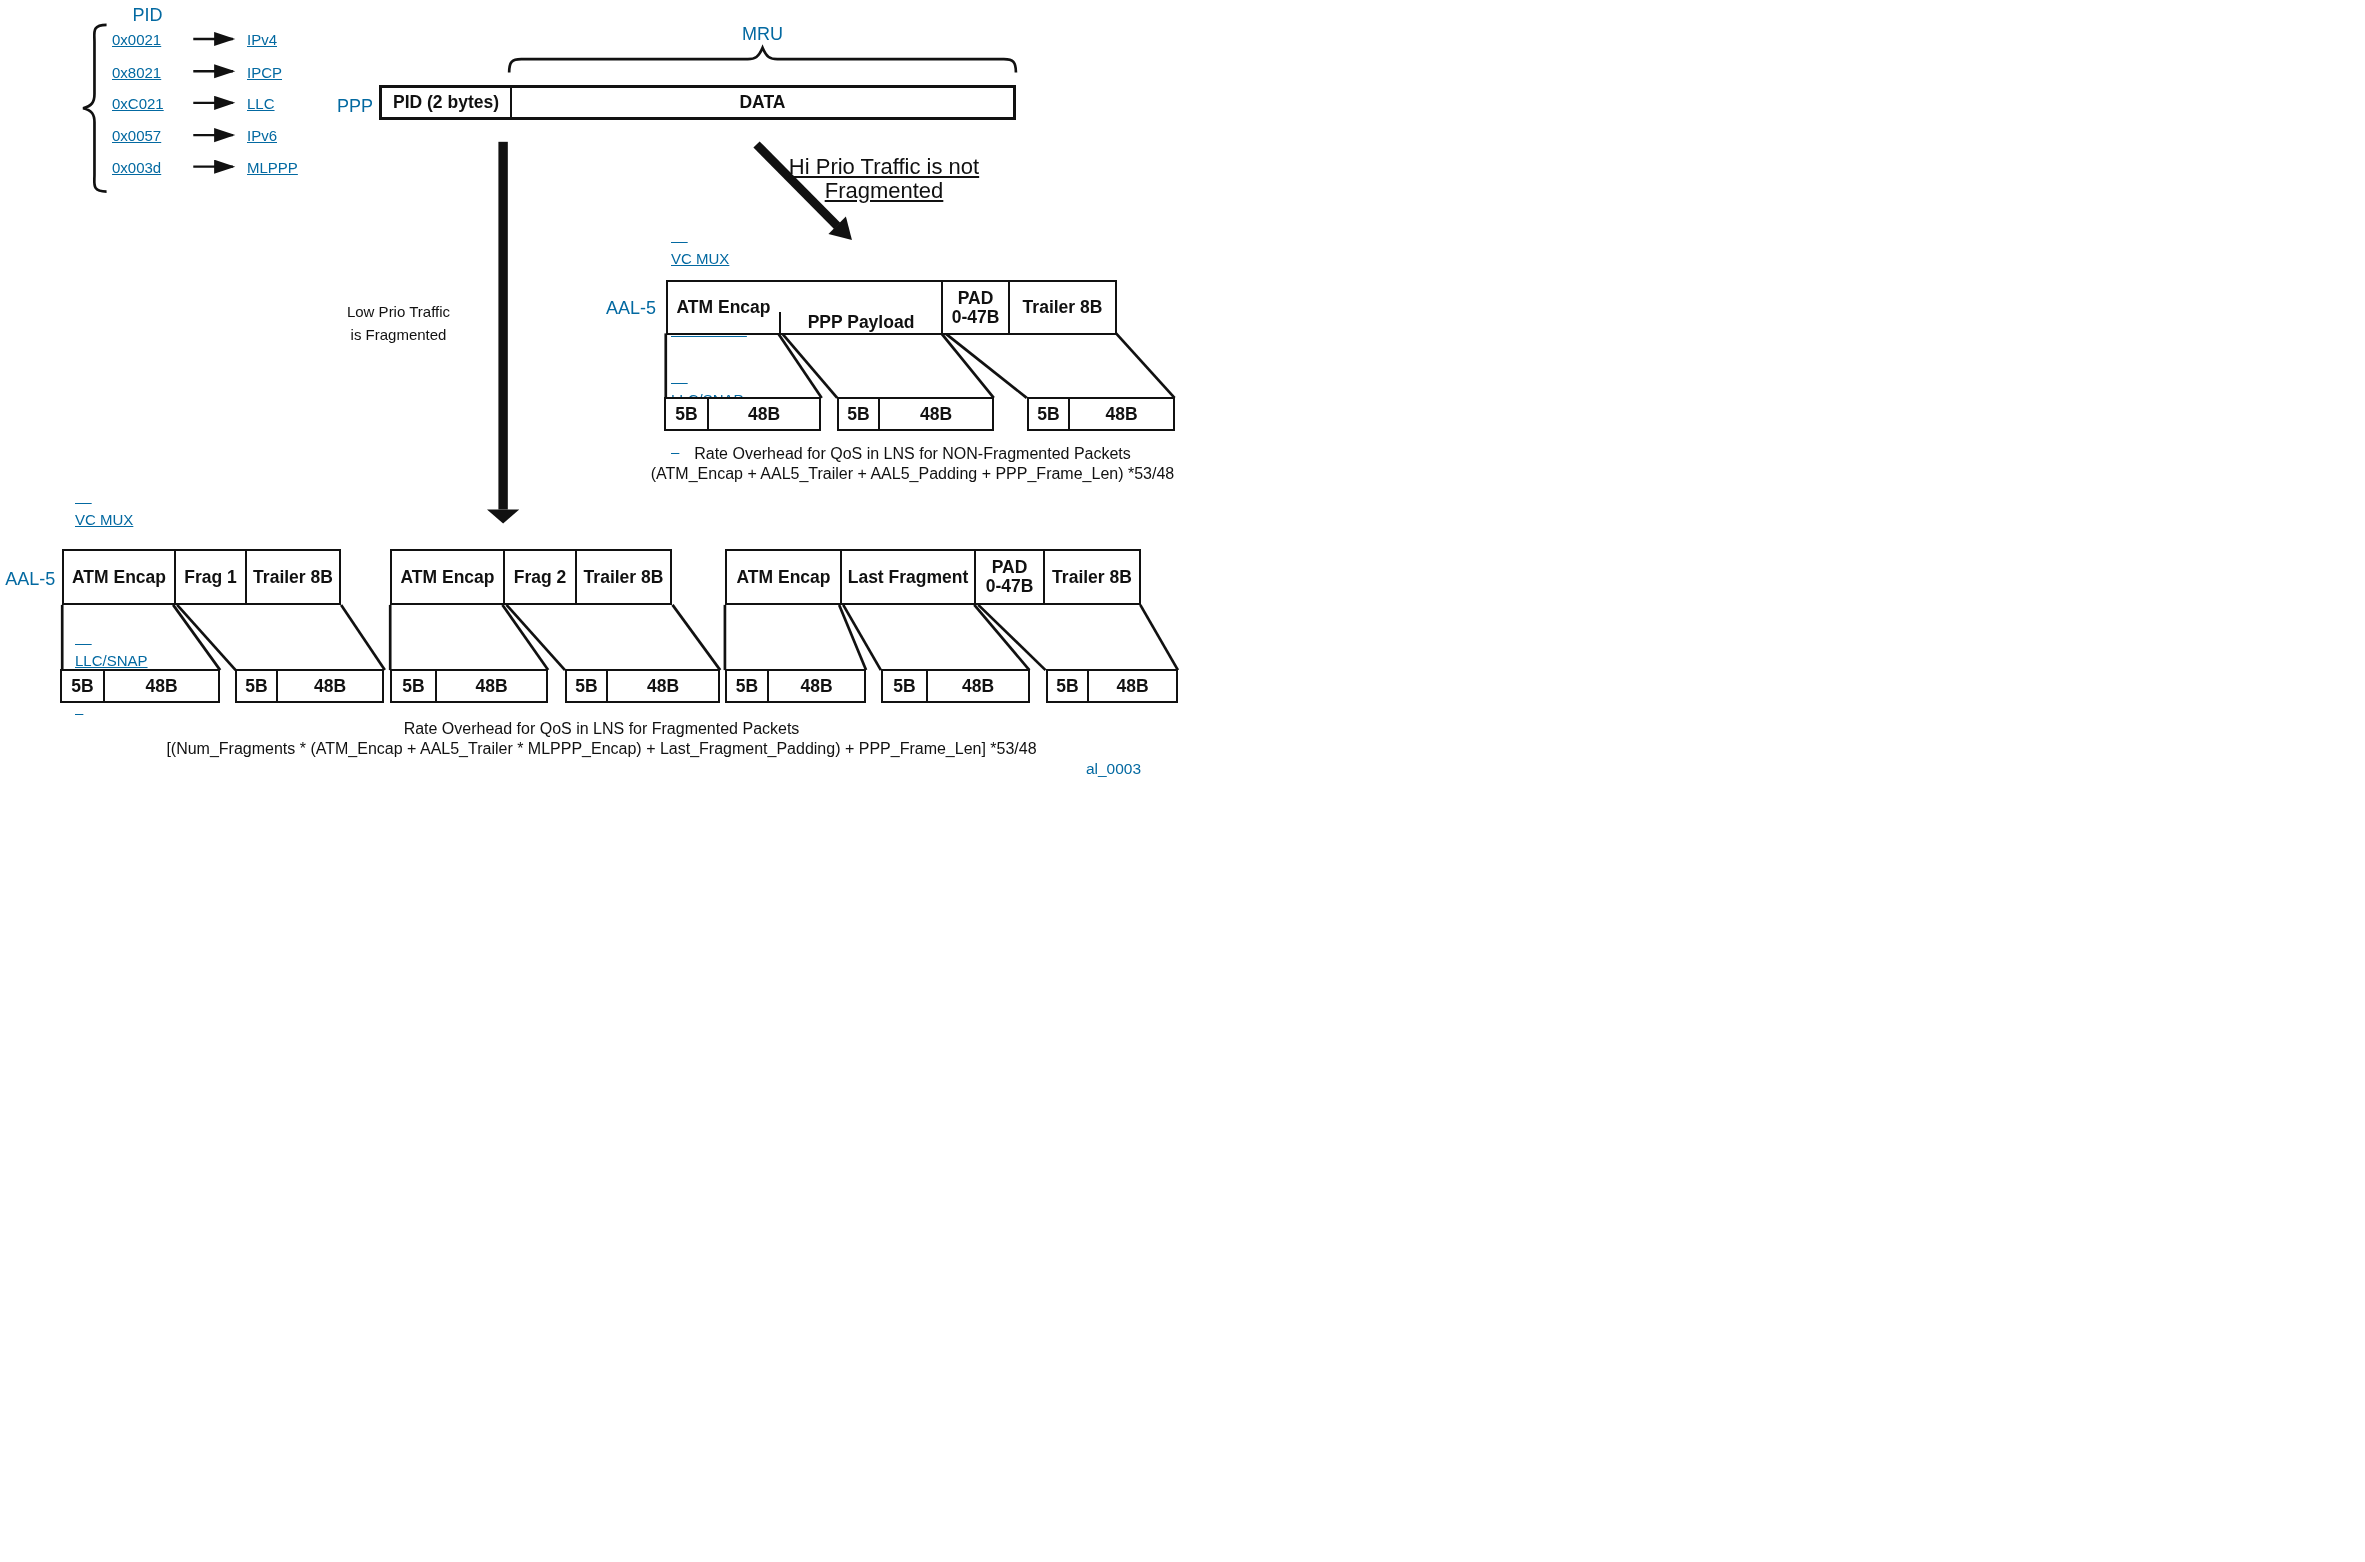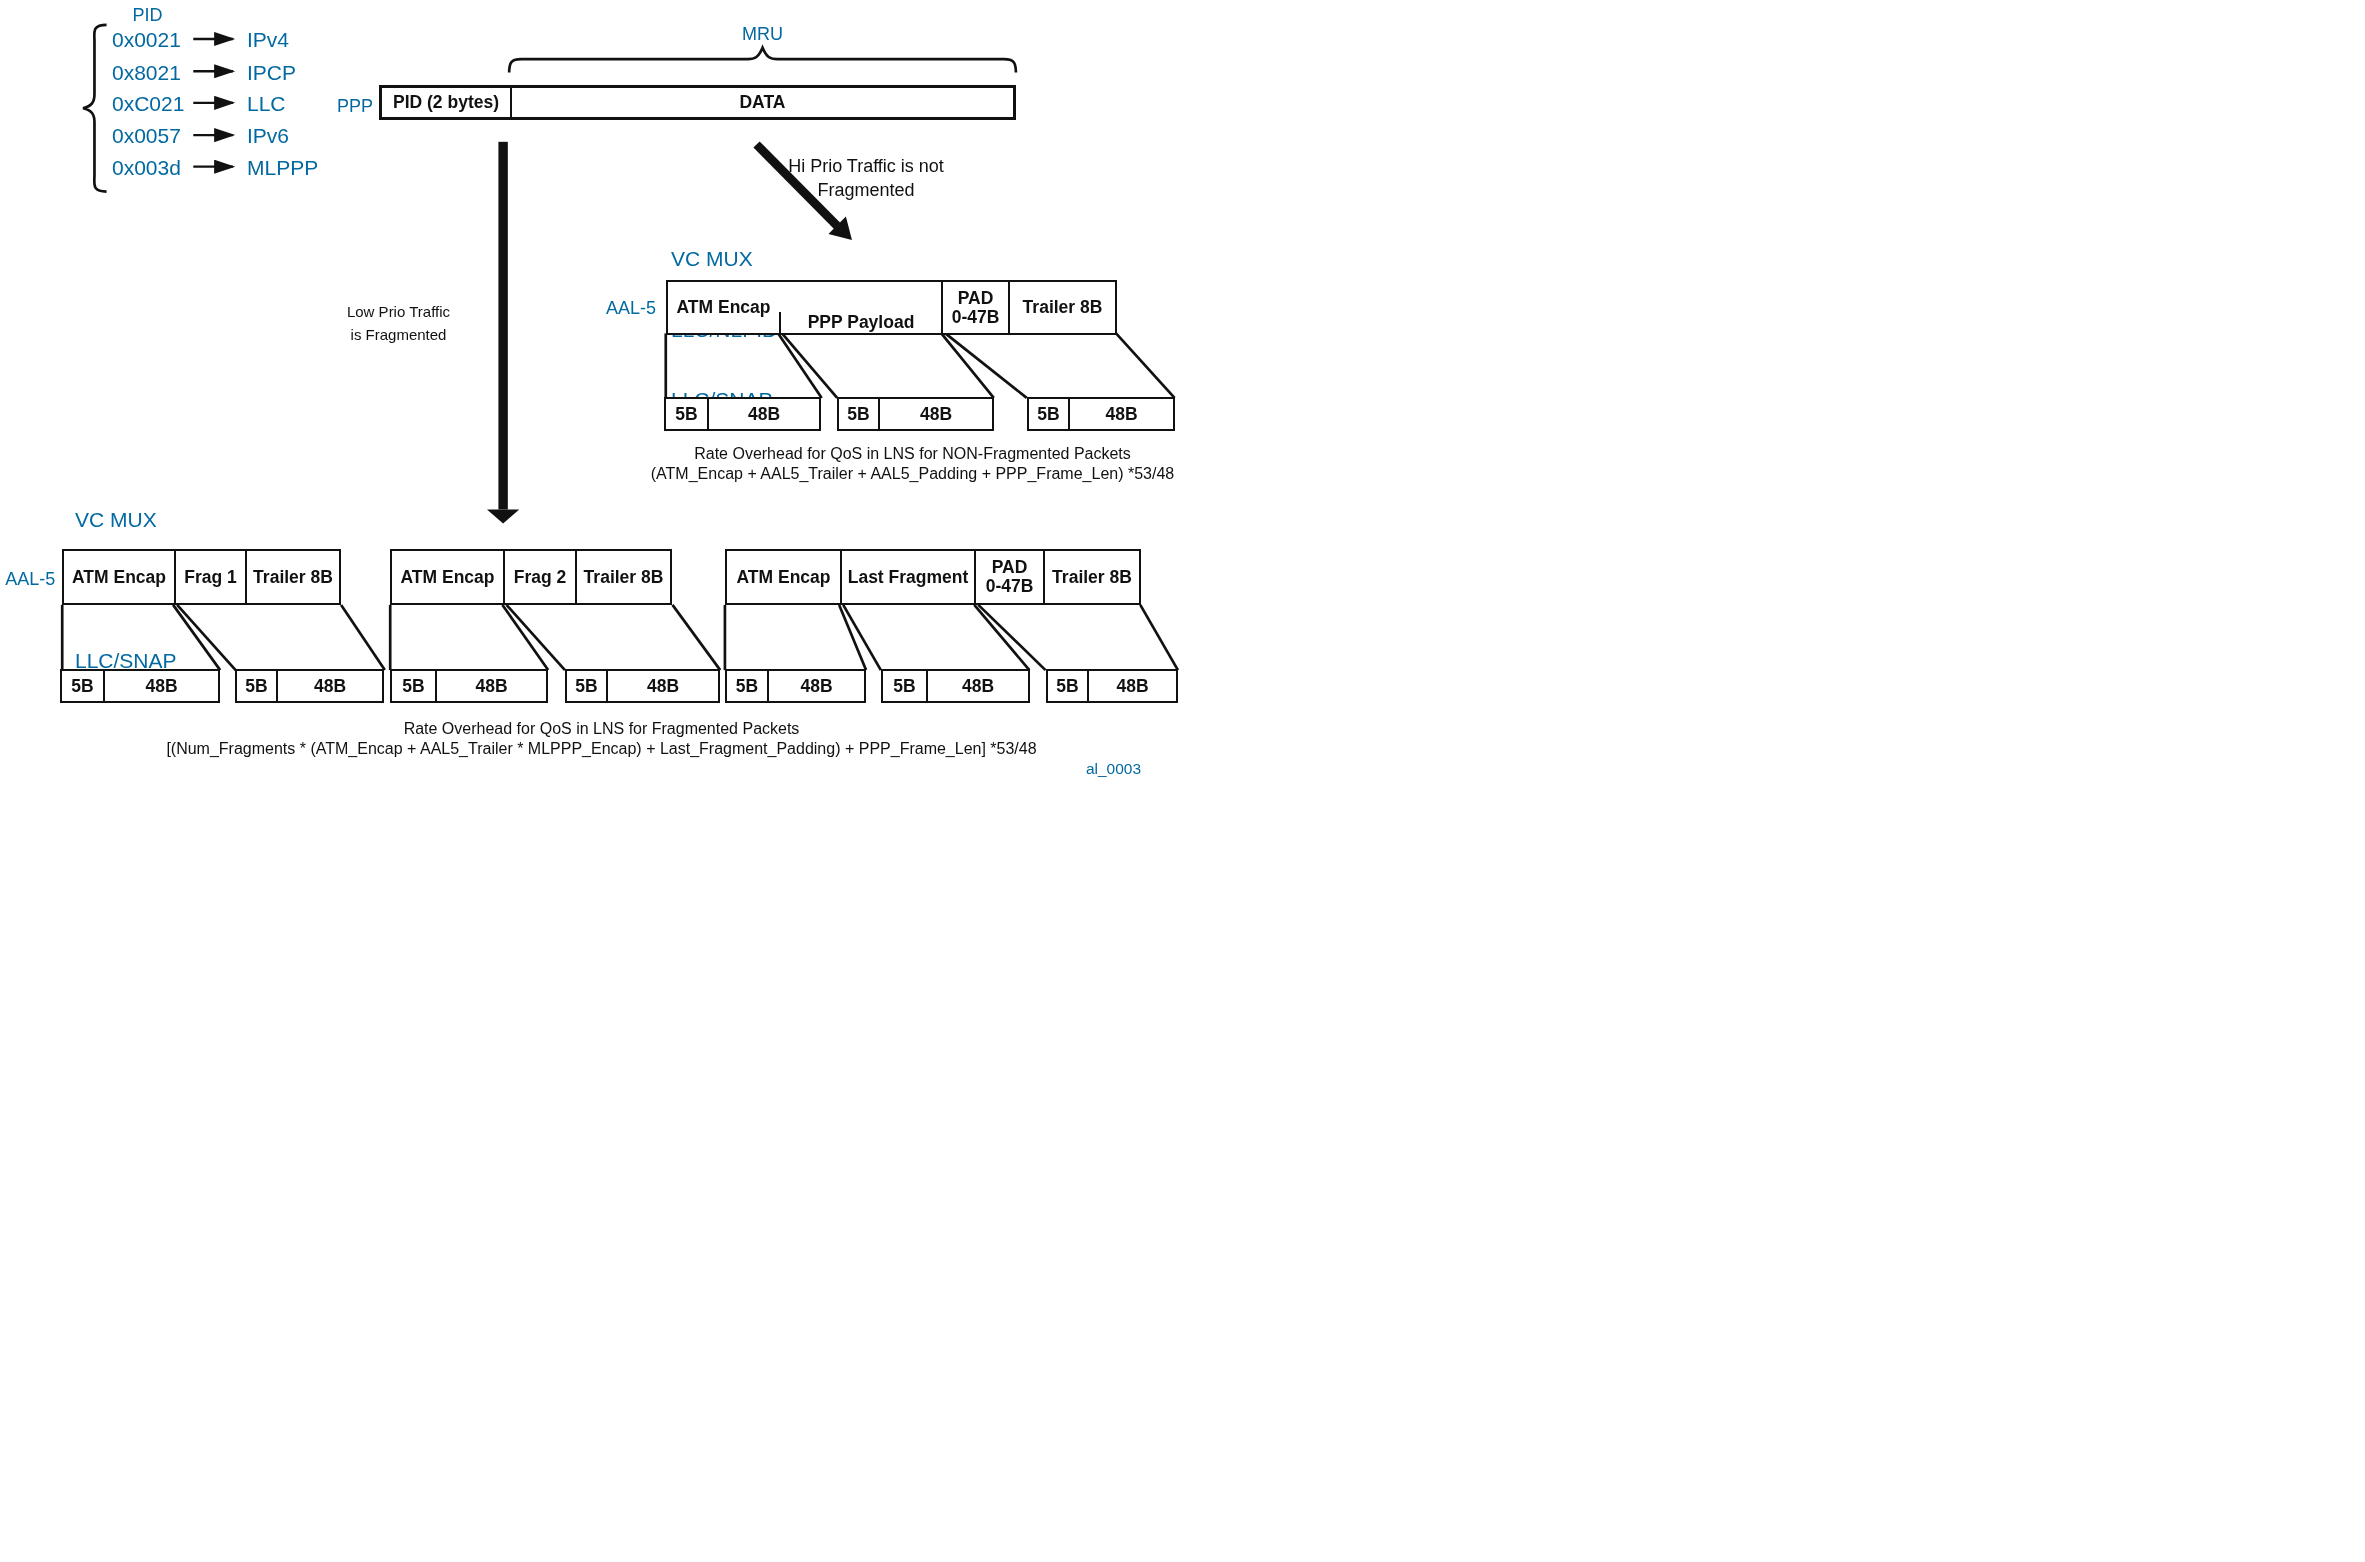--- a/index.html
+++ b/index.html
@@ -8,21 +8,21 @@
   .overlay{position:absolute;left:0;top:0;width:1183px;height:781px;z-index:1;}
   .t{position:absolute;z-index:2;white-space:pre;color:#0369a1;}
   .frame{position:absolute;z-index:2;display:flex;box-sizing:border-box;
          border:2.7px solid #111;background:#fff;font-weight:bold;}
   .frame.thick{border-width:3.4px;}
   .cell{display:flex;align-items:center;justify-content:center;box-sizing:border-box;
         font-size:17.5px;text-align:center;line-height:19px;}
   .cell + .cell{border-left:2.7px solid #111;}
   .grow{flex:1 1 auto;}
   .cap{position:absolute;z-index:2;text-align:center;font-size:16px;line-height:20px;color:#111;}
-  .lbl26{font-size:21px;line-height:23.5px;}
+  .lbl26{font-size:15px;line-height:23.5px;text-decoration:underline;}
   .lbl27{font-size:18px;}
 </style>
 </head>
 <body>
 
 <div class="page">
 
   <svg class="overlay" viewBox="0 0 1759 1162" xmlns="http://www.w3.org/2000/svg">
     <defs>
       <marker id="ah" markerWidth="10" markerHeight="8" refX="8" refY="3" orient="auto" markerUnits="strokeWidth">
@@ -99,21 +99,21 @@
 
   <div class="t lbl27" style="left:729px;top:24px;width:67px;text-align:center;">MRU</div>
 
   <div class="t lbl27" style="left:323px;top:96px;width:50px;text-align:right;">PPP</div>
 
   <div class="frame thick" style="left:379px;top:85px;width:637px;height:35px;">
     <div class="cell" style="width:128px;">PID (2 bytes)</div>
     <div class="cell grow">DATA</div>
   </div>
 
-  <div class="cap" style="left:762px;top:155px;width:208px;font-size:18px;line-height:23.5px;">
+  <div class="cap" style="left:780px;top:155px;width:208px;font-size:22px;line-height:23.5px;text-decoration:underline;">
     <div>Hi Prio Traffic is not</div>
     <div>Fragmented</div>
   </div>
 
   <div class="cap" style="left:306px;top:300px;width:185px;font-size:15px;line-height:23px;">
     <div>Low Prio Traffic</div>
     <div>is Fragmented</div>
   </div>
 
   <div class="t lbl26" style="left:671px;top:200px;">

